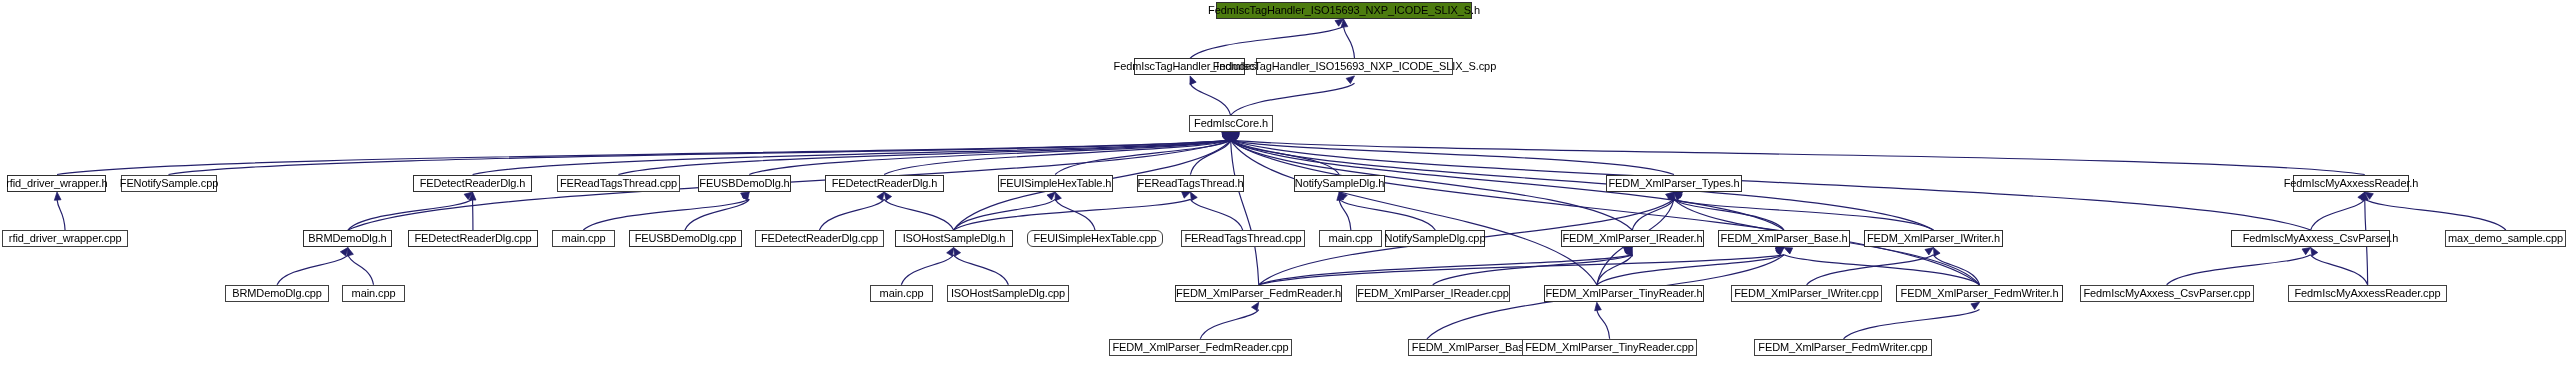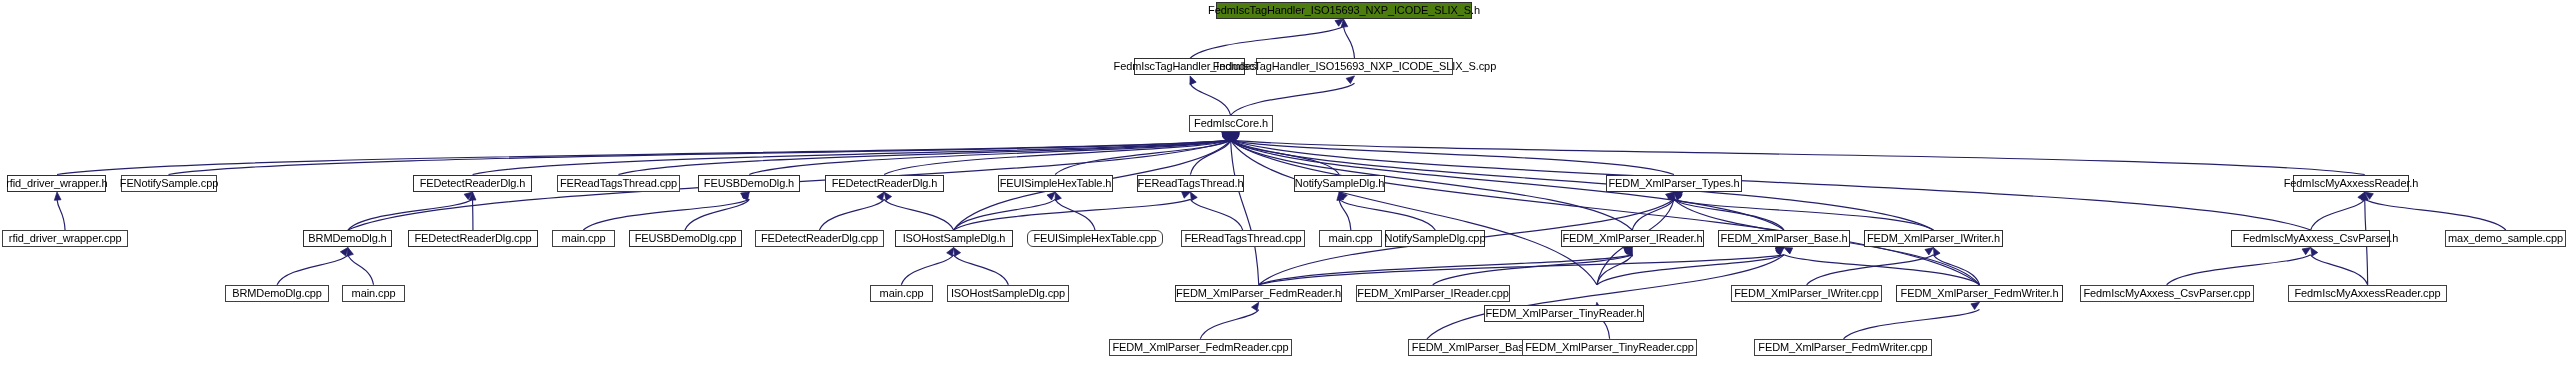--- a/index.html
+++ b/index.html
@@ -151,21 +151,21 @@
     </svg>
   <div id="node-layer">
       <div class="node root thick" style="left: 1216px; top: 1.5px; width: 256px;">FedmIscTagHandler_ISO15693_NXP_ICODE_SLIX_S.h</div>
       <div class="node thick" style="left: 1134px; top: 58px; width: 111px;">FedmIscTagHandler_Includes.h</div>
       <div class="node" style="left: 1256px; top: 58px; width: 197px;">FedmIscTagHandler_ISO15693_NXP_ICODE_SLIX_S.cpp</div>
       <div class="node" style="left: 1189px; top: 115px; width: 84px;">FedmIscCore.h</div>
       <div class="node thick" style="left: 7.3px; top: 175px; width: 99px;">rfid_driver_wrapper.h</div>
       <div class="node" style="left: 121px; top: 175px; width: 96px;">FENotifySample.cpp</div>
       <div class="node thick" style="left: 413px; top: 175px; width: 119px;">FEDetectReaderDlg.h</div>
       <div class="node" style="left: 557px; top: 175px; width: 123px;">FEReadTagsThread.cpp</div>
-      <div class="node thick" style="left: 698px; top: 175px; width: 102px;">FEUSBDemoDlg.h</div>
+      <div class="node thick" style="left: 698px; top: 175px; width: 93px;">FEUSBDemoDlg.h</div>
       <div class="node thick" style="left: 825px; top: 175px; width: 119px;">FEDetectReaderDlg.h</div>
       <div class="node thick" style="left: 998px; top: 175px; width: 115px;">FEUISimpleHexTable.h</div>
       <div class="node thick" style="left: 1137px; top: 175px; width: 107px;">FEReadTagsThread.h</div>
       <div class="node thick" style="left: 1294px; top: 175px; width: 91px;">NotifySampleDlg.h</div>
       <div class="node thick" style="left: 1606px; top: 175px; width: 136px;">FEDM_XmlParser_Types.h</div>
       <div class="node thick" style="left: 2293px; top: 175px; width: 116px;">FedmIscMyAxxessReader.h</div>
       <div class="node" style="left: 2.2px; top: 230px; width: 126px;">rfid_driver_wrapper.cpp</div>
       <div class="node thick" style="left: 303px; top: 230px; width: 89px;">BRMDemoDlg.h</div>
       <div class="node thick" style="left: 408px; top: 230px; width: 130px;">FEDetectReaderDlg.cpp</div>
       <div class="node" style="left: 552px; top: 230px; width: 63px;">main.cpp</div>
@@ -180,21 +180,21 @@
       <div class="node thick" style="left: 1718px; top: 230px; width: 132px;">FEDM_XmlParser_Base.h</div>
       <div class="node thick" style="left: 1864px; top: 230px; width: 139px;">FEDM_XmlParser_IWriter.h</div>
       <div class="node thick" style="left: 2231px; top: 230px; width: 159px; padding-left: 20px;">FedmIscMyAxxess_CsvParser.h</div>
       <div class="node" style="left: 2445px; top: 230px; width: 121px;">max_demo_sample.cpp</div>
       <div class="node" style="left: 225px; top: 285px; width: 104px;">BRMDemoDlg.cpp</div>
       <div class="node" style="left: 342px; top: 285px; width: 63px;">main.cpp</div>
       <div class="node" style="left: 870px; top: 285px; width: 63px;">main.cpp</div>
       <div class="node" style="left: 947px; top: 285px; width: 122px;">ISOHostSampleDlg.cpp</div>
       <div class="node thick" style="left: 1175px; top: 285px; width: 167px;">FEDM_XmlParser_FedmReader.h</div>
       <div class="node" style="left: 1356px; top: 285px; width: 154px;">FEDM_XmlParser_IReader.cpp</div>
-      <div class="node thick" style="left: 1484px; top: 285px; width: 160px; margin-top: 20px;">FEDM_XmlParser_TinyReader.h</div>
+      <div class="node thick" style="left: 1544px; top: 285px; width: 160px;">FEDM_XmlParser_TinyReader.h</div>
       <div class="node" style="left: 1731px; top: 285px; width: 151px;">FEDM_XmlParser_IWriter.cpp</div>
       <div class="node thick" style="left: 1896px; top: 285px; width: 167px;">FEDM_XmlParser_FedmWriter.h</div>
       <div class="node" style="left: 2080px; top: 285px; width: 174px;">FedmIscMyAxxess_CsvParser.cpp</div>
       <div class="node" style="left: 2288px; top: 285px; width: 159px;">FedmIscMyAxxessReader.cpp</div>
       <div class="node" style="left: 1109px; top: 339px; width: 183px;">FEDM_XmlParser_FedmReader.cpp</div>
       <div class="node" style="left: 1408px; top: 339px; width: 146px;">FEDM_XmlParser_Base.cpp</div>
       <div class="node" style="left: 1522px; top: 339px; width: 175px;">FEDM_XmlParser_TinyReader.cpp</div>
       <div class="node" style="left: 1754px; top: 339px; width: 178px;">FEDM_XmlParser_FedmWriter.cpp</div>
     </div>
 </div>

